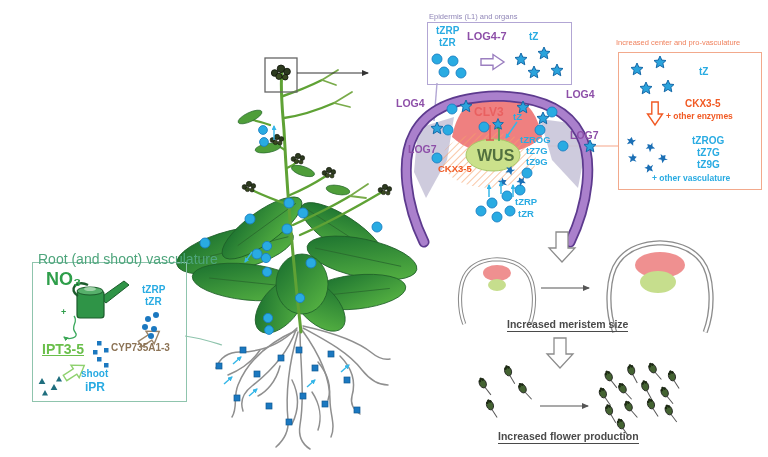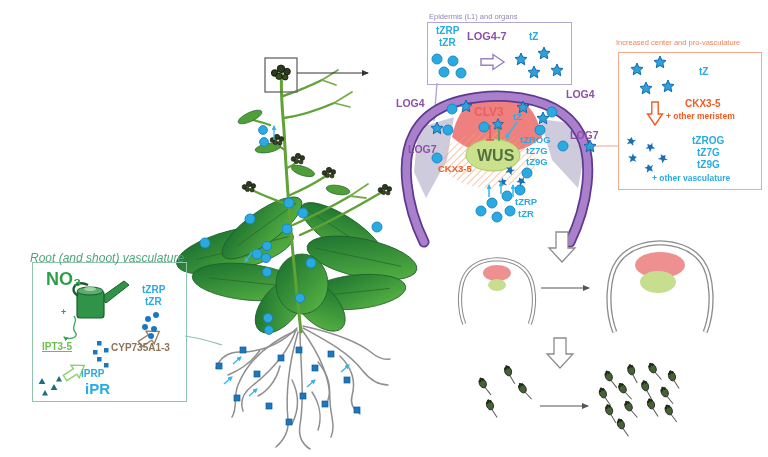--- a/index.html
+++ b/index.html
@@ -400,44 +400,46 @@
 
 <span class="lbl" style="left:429px;top:13px;font-size:7.5px;color:#9187b8;">Epidermis (L1) and organs</span>
 <span class="lbl b cyan" style="left:436px;top:26px;font-size:10px;">tZRP</span>
 <span class="lbl b cyan" style="left:439px;top:38px;font-size:10px;">tZR</span>
 <span class="lbl b purple" style="left:467px;top:31px;font-size:11px;">LOG4-7</span>
 <span class="lbl b cyan" style="left:529px;top:32px;font-size:10px;">tZ</span>
 
 <span class="lbl" style="left:616px;top:39px;font-size:7.5px;color:#f0835f;">Increased center and pro-vasculature</span>
 <span class="lbl b cyan" style="left:699px;top:67px;font-size:10px;">tZ</span>
 <span class="lbl b orange" style="left:685px;top:99px;font-size:10px;">CKX3-5</span>
-<span class="lbl orange" style="left:666px;top:112px;font-size:8.5px;font-weight:bold;">+ other meristem</span>
+<span class="lbl orange" style="left:666px;top:112px;font-size:8.5px;font-weight:bold;">+ other enzymes</span>
 <span class="lbl b cyan" style="left:692px;top:136px;font-size:10px;">tZROG</span>
 <span class="lbl b cyan" style="left:697px;top:148px;font-size:10px;">tZ7G</span>
 <span class="lbl b cyan" style="left:697px;top:160px;font-size:10px;">tZ9G</span>
 <span class="lbl cyan" style="left:652px;top:174px;font-size:8.5px;font-weight:bold;">+ other vasculature</span>
 
 <span class="lbl b purple" style="left:396px;top:98px;font-size:10.5px;">LOG4</span>
 <span class="lbl b purple" style="left:408px;top:144px;font-size:10.5px;">LOG7</span>
 <span class="lbl b purple" style="left:566px;top:89px;font-size:10.5px;">LOG4</span>
 <span class="lbl b purple" style="left:570px;top:130px;font-size:10.5px;">LOG7</span>
 <span class="lbl b" style="left:474px;top:106px;font-size:12px;color:#e96060;">CLV3</span>
 <span class="lbl b cyan" style="left:513px;top:112px;font-size:9.5px;">tZ</span>
 <span class="lbl b" style="left:477px;top:148px;font-size:16px;color:#52713f;">WUS</span>
 <span class="lbl b orange" style="left:438px;top:164px;font-size:9.5px;">CKX3-5</span>
 <span class="lbl b cyan" style="left:520px;top:135px;font-size:9.5px;">tZROG</span>
 <span class="lbl b cyan" style="left:526px;top:146px;font-size:9.5px;">tZ7G</span>
 <span class="lbl b cyan" style="left:526px;top:157px;font-size:9.5px;">tZ9G</span>
 <span class="lbl b cyan" style="left:515px;top:197px;font-size:9.5px;">tZRP</span>
 <span class="lbl b cyan" style="left:518px;top:209px;font-size:9.5px;">tZR</span>
 
-<span class="lbl" style="left:30px;top:252px;font-size:12px;color:#4ea57c;font-style:italic;">Root (and shoot) vasculature</span>
+<span class="lbl" style="left:38px;top:252px;font-size:14px;color:#4ea57c;">Root (and shoot) vasculature</span>
 <span class="lbl b" style="left:46px;top:270px;font-size:18px;color:#2e9e4a;">NO₃</span>
 <span class="lbl b" style="left:61px;top:308px;font-size:9px;color:#2e9e4a;">+</span>
-<span class="lbl b" style="left:42px;top:342px;font-size:10px;color:#6abf4b;text-decoration:underline;">IPT3-5</span>
+<span class="lbl b" style="left:42px;top:342px;font-size:14px;color:#6abf4b;text-decoration:underline;">IPT3-5</span>
 <span class="lbl b" style="left:111px;top:343px;font-size:10px;color:#8c7355;">CYP735A1-3</span>
-<span class="lbl b cyan" style="left:81px;top:369px;font-size:10px;">iPRP</span>
-<span class="lbl b cyan" style="left:85px;top:381px;font-size:15px;">iPR</span>
+<span class="lbl b cyan" style="left:81px;top:369px;font-size:10px;">shoot</span>
+<span class="lbl b cyan" style="left:85px;top:381px;font-size:12px;">iPR</span>
 <span class="lbl b cyan" style="left:142px;top:285px;font-size:10px;">tZRP</span>
 <span class="lbl b cyan" style="left:145px;top:297px;font-size:10px;">tZR</span>
 
+<span class="lbl b underl" style="left:507px;top:319px;font-size:10.5px;color:#4a4a4a;">Increased meristem size</span>
+<span class="lbl b underl" style="left:498px;top:431px;font-size:10.5px;color:#4a4a4a;">Increased flower production</span>
 
 </div>
 
 </body></html>

